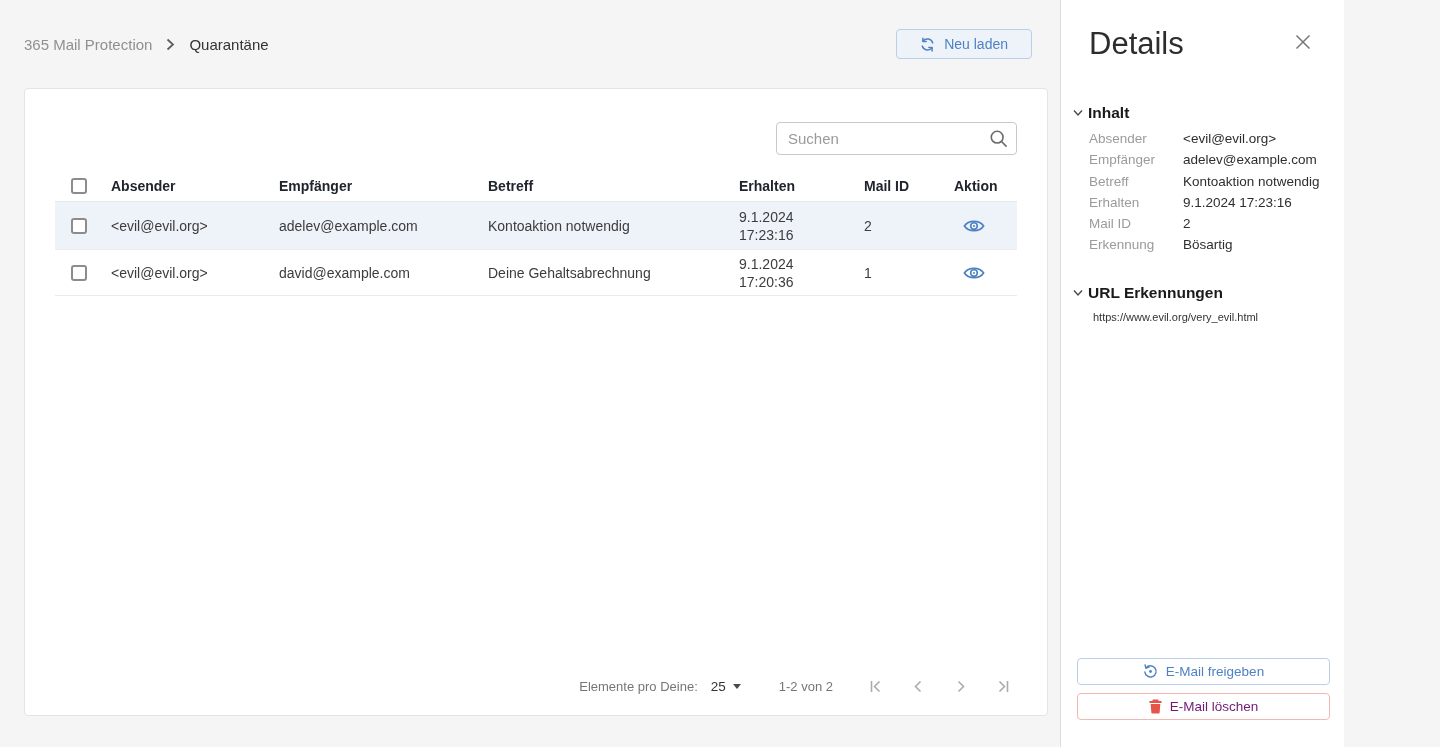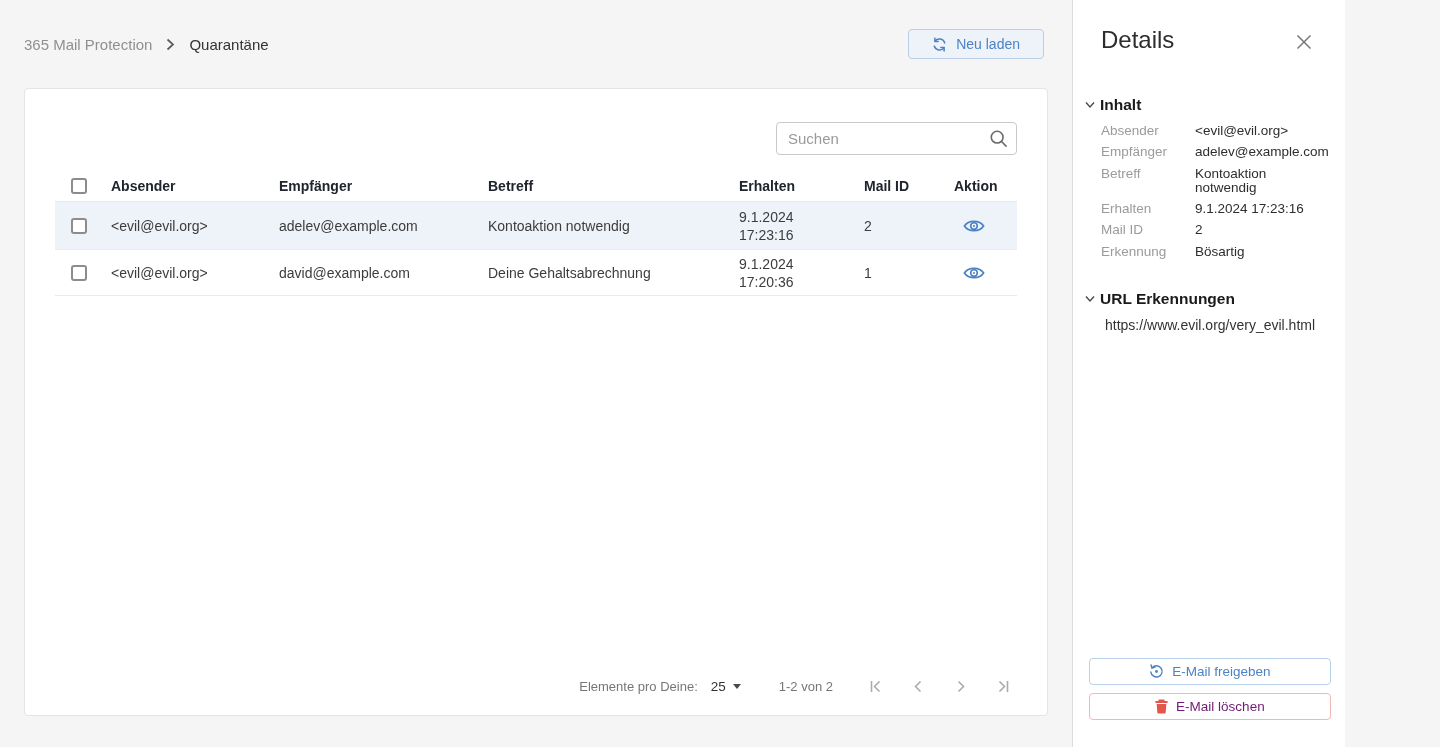--- a/index.html
+++ b/index.html
@@ -10,21 +10,21 @@
   
   .main { width:1076px; display:flex; flex-direction:column; }
   .topbar { height:88px; display:flex; align-items:center; justify-content:space-between; padding:0 28px 0 24px; }
   .breadcrumb { display:flex; align-items:center; gap:14px; font-size:15px; }
   .crumb-parent { color:#909090; cursor:pointer; }
   .crumb-sep { color:#5a5a5a; display:flex; }
   .crumb-current { color:#333; }
   .reload-btn { display:flex; align-items:center; gap:9px; background:#eef3fa; border:1px solid #b9cfe9; color:#4d82c4;
     font-size:14px; padding:6px 23px; border-radius:4px; cursor:pointer; font-family:inherit; }
 
-  .card { background:#fff; border:1px solid #e4e4e4; border-radius:4px; margin:0 24px 0 24px; height:628px;
+  .card { background:#fff; border:1px solid #e4e4e4; border-radius:4px; margin:0 12px 0 24px; height:628px;
     display:flex; flex-direction:column; }
 
   .search-row { display:flex; justify-content:flex-end; margin:33px 30px 0; }
   .search-box { position:relative; width:241px; height:33px; }
   .search-box input { width:100%; height:100%; border:1px solid #c9c9c9; border-radius:4px; padding:0 34px 0 11px;
     font-size:15px; color:#333; font-family:inherit; outline:none; background:#fff; }
   .search-box input::placeholder { color:#9a9a9a; }
   .search-icon { position:absolute; right:9px; top:7px; }
 
   .tbl { margin:16px 30px 0; }
@@ -47,32 +47,32 @@
     font-size:13px; color:#767676; }
   .per-page-label { margin-right:13px; }
   .per-page-select { display:flex; align-items:center; gap:7px; color:#333; font-size:13.5px; cursor:pointer; }
   .caret-down { width:0; height:0; border-left:4.5px solid transparent; border-right:4.5px solid transparent; border-top:5px solid #4a4a4a; }
   .range-label { margin-left:38px; }
   .pager-icons { display:flex; align-items:center; gap:29px; margin-left:37px; }
   .pager-btn { display:flex; cursor:default; }
 
   
   .panel { width:364px; background:#fff; border-left:1px solid #dcdcdc; position:relative; display:flex; flex-direction:column; }
-  .panel-title { font-size:24px; color:#2d2d2d; margin:26px 28px 0; }
+  .panel-title { font-size:31px; color:#2d2d2d; margin:26px 28px 0; }
   .panel-close { position:absolute; top:34px; right:33px; cursor:pointer; display:flex; }
 
   .section-head { display:flex; align-items:center; gap:5px; margin-left:12px; cursor:pointer; }
   .section-head .section-title { font-size:15.5px; font-weight:bold; color:#1a1a1a; }
   .sec-inhalt { margin-top:42px; }
   .sec-url { margin-top:24px; }
   .fields { margin:10px 16px 0 28px; }
   .field { display:flex; margin-bottom:7px; font-size:13.5px; line-height:14.3px; }
   .field-label { width:94px; color:#9b9b9b; flex:none; }
   .field-value { color:#2e2e2e; }
-  .url-item { margin:9px 16px 0 32px; font-size:14px; color:#333; }
+  .url-item { margin:9px 16px 0 32px; font-size:11px; color:#333; }
 
   .panel-actions { margin-top:auto; padding:0 14px 27px 16px; display:flex; flex-direction:column; gap:8px; }
   .action-btn { height:27px; background:#fff; border-radius:4px; display:flex; align-items:center; justify-content:center; gap:8px;
     font-size:13.5px; cursor:pointer; font-family:inherit; }
   .btn-release { border:1px solid #b9d0ec; color:#4d82c4; }
   .btn-delete { border:1px solid #f4b8b2; color:#701a75; }
 </style>
 </head>
 <body>
 

